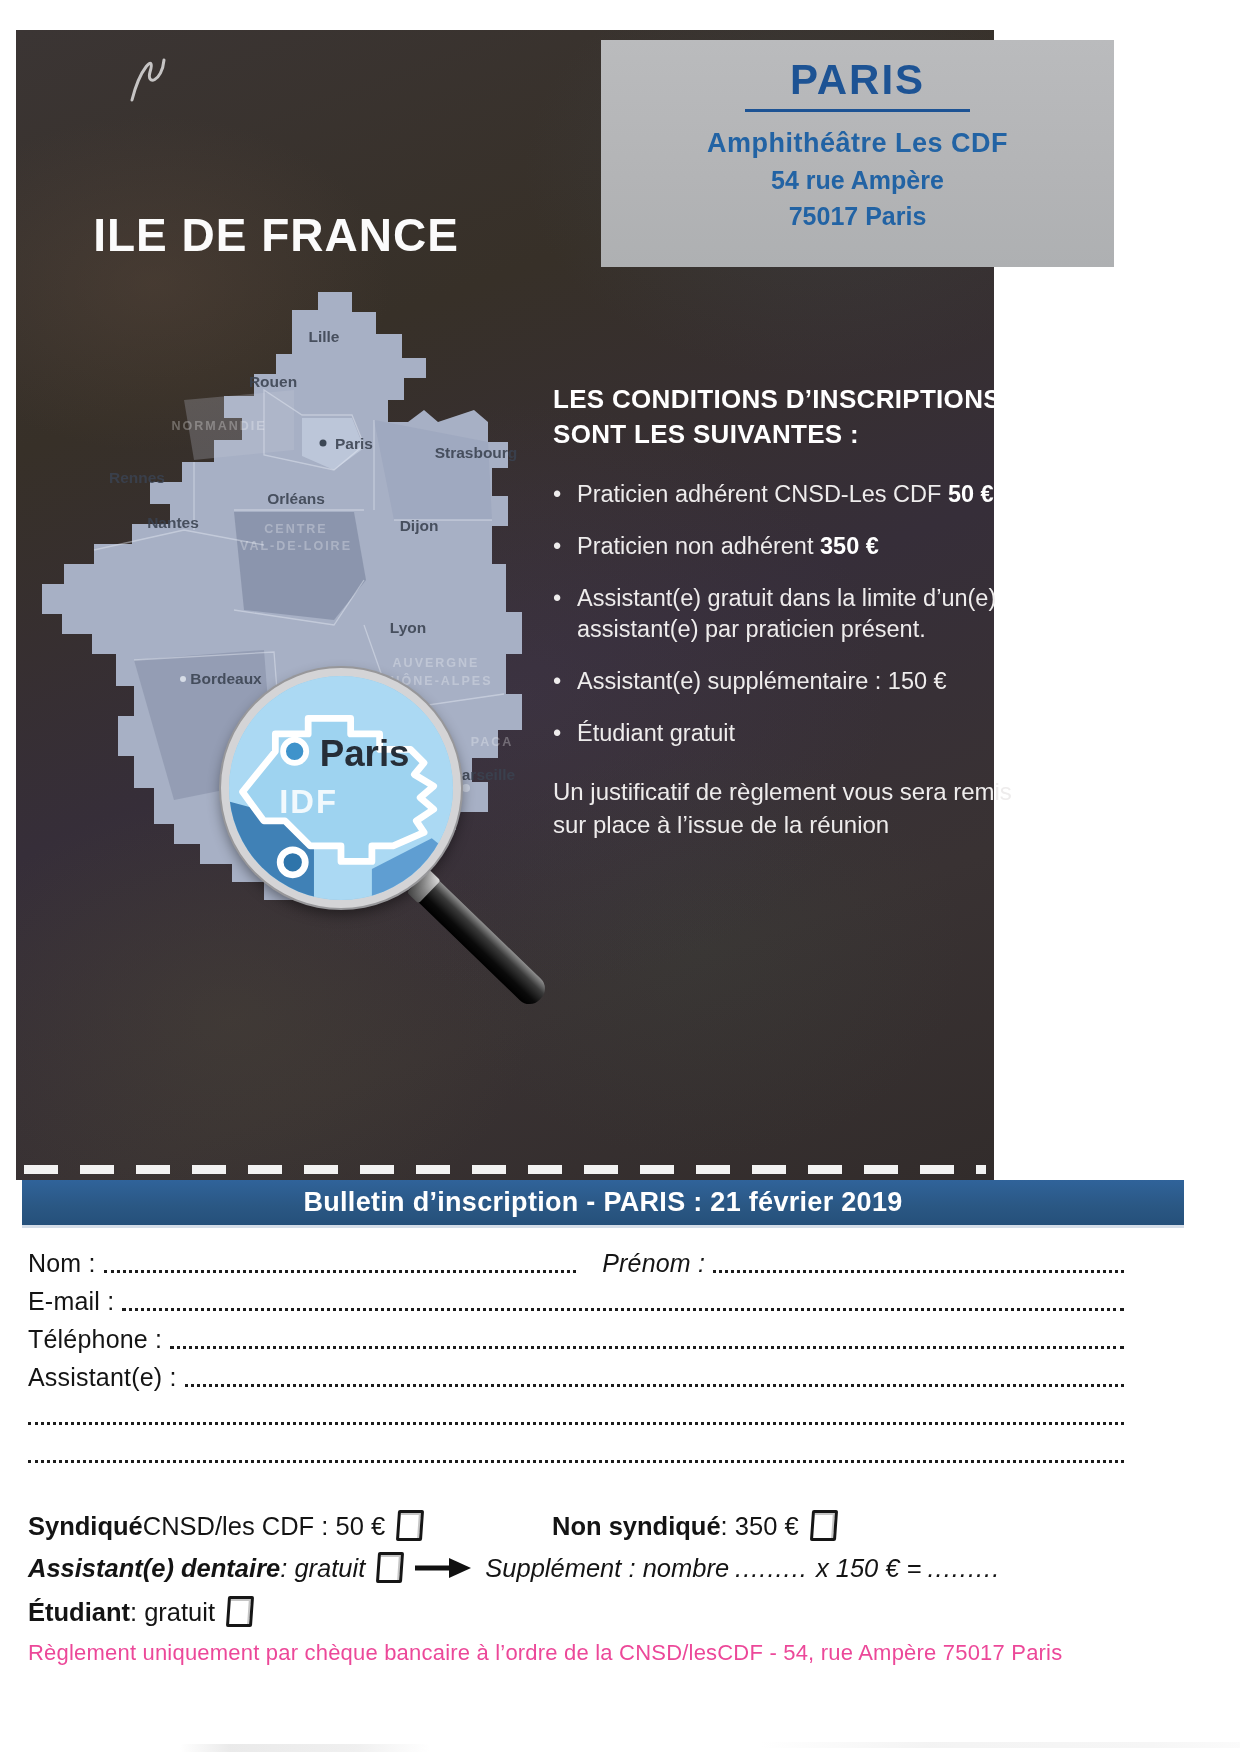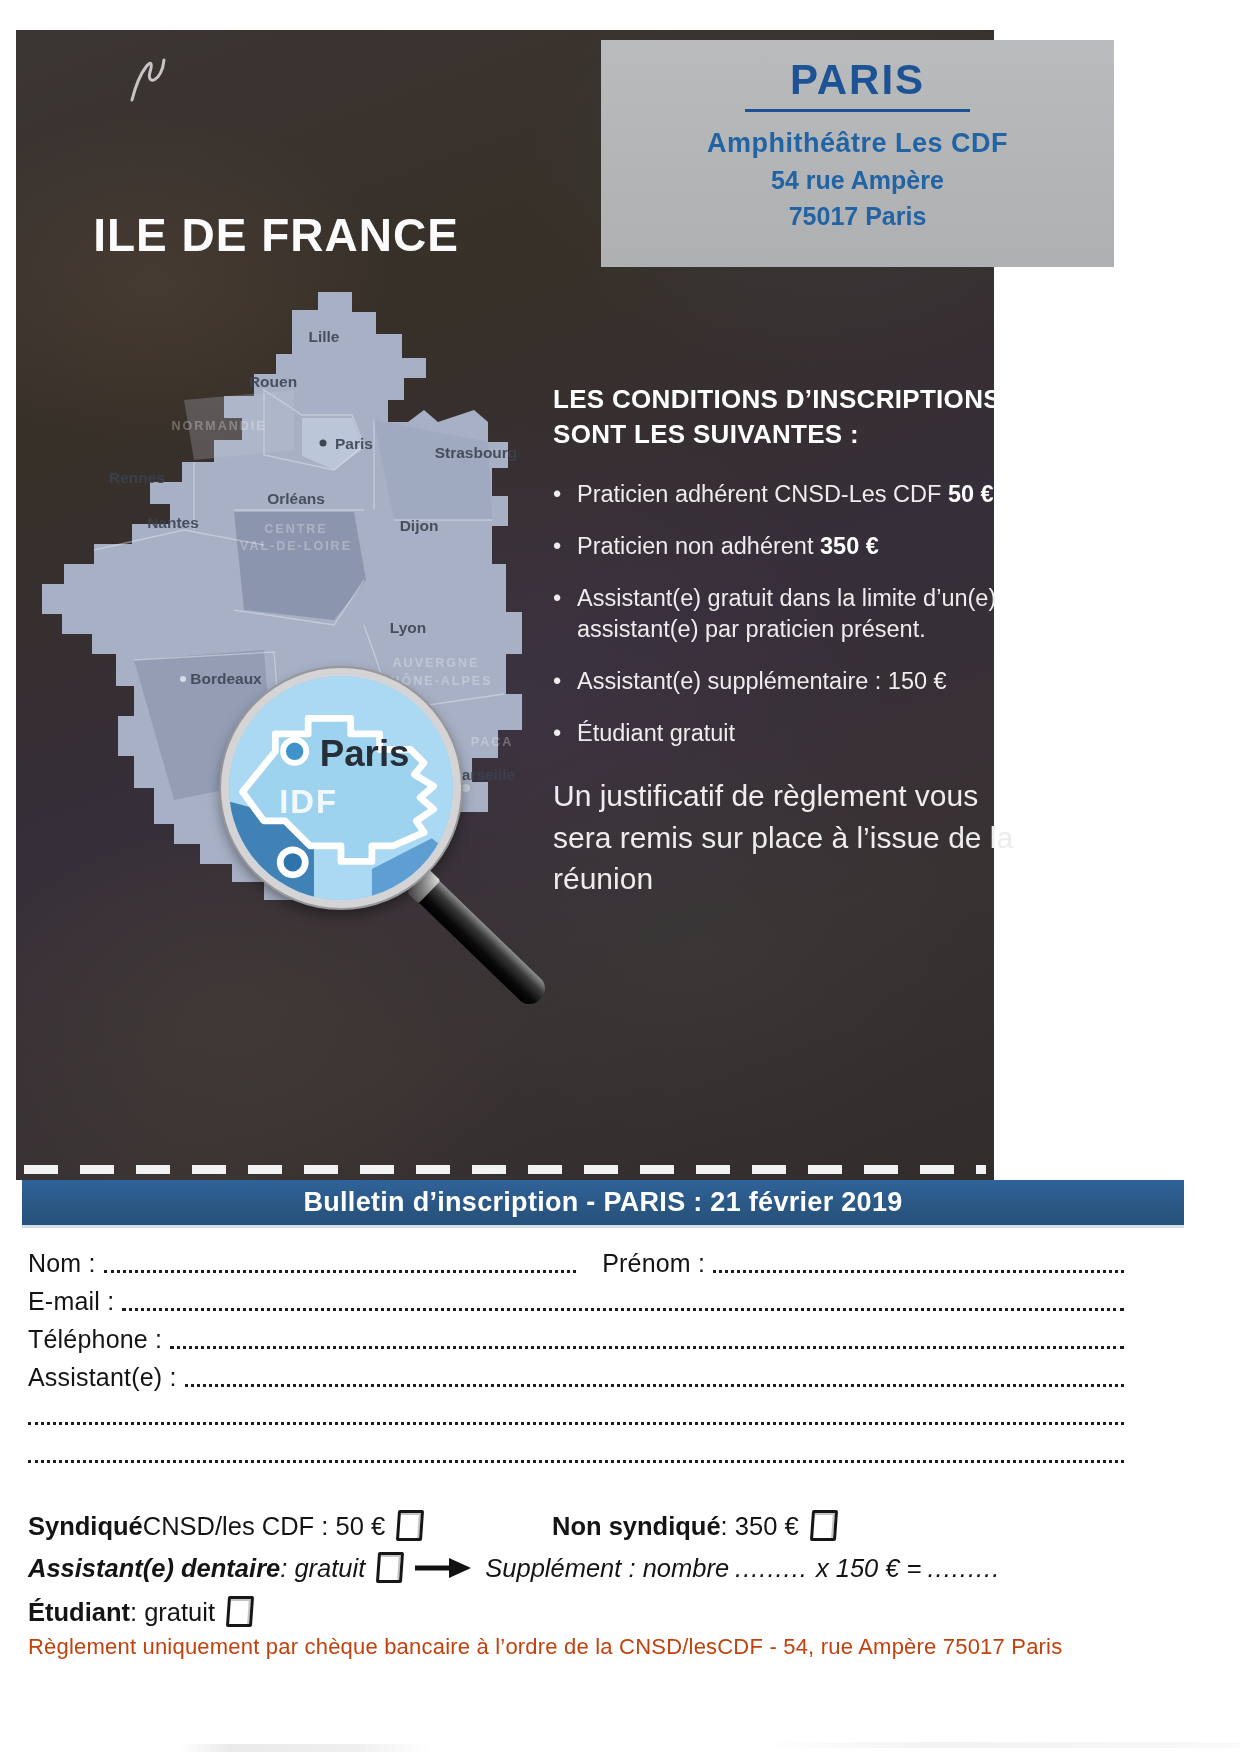--- a/index.html
+++ b/index.html
@@ -60,52 +60,52 @@
 
   
   .conditions{position:absolute;left:537px;top:352px;width:490px;}
   .cond-heading{font-size:26px;font-weight:bold;line-height:1.33;color:#ffffff;
      letter-spacing:.3px;margin:0 0 28px 0;}
   .cond-list{list-style:none;margin:0;padding:0;}
   .cond-list li{font-size:23.5px;line-height:1.32;color:#eeecec;margin-bottom:21px;
      padding-left:24px;text-indent:-24px;}
   .cond-list li .blt{display:inline-block;width:24px;text-indent:0;}
   .cond-list li b{color:#ffffff;}
-  .cond-note{font-size:30px;line-height:1.38;color:#eeecec;margin-top:26px;width:470px;}
+  .cond-note{font-size:24px;line-height:1.38;color:#eeecec;margin-top:26px;width:470px;}
 
   .cutline{position:absolute;left:8px;right:8px;top:1135px;height:9px;
      background:repeating-linear-gradient(90deg,#f2f2f2 0 34px,transparent 34px 56px);}
 
   
   .banner{position:absolute;left:22px;top:1180px;width:1162px;height:45px;
      background:linear-gradient(180deg,#30639a 0%,#2a5783 60%,#25507a 100%);
      box-shadow:0 3px 0 rgba(160,180,205,.45);
      display:flex;align-items:center;justify-content:center;}
   .banner span{color:#fff;font-size:27px;font-weight:bold;letter-spacing:.3px;}
 
   
   .form-area{position:absolute;left:28px;top:1240px;width:1096px;color:#141414;}
   .frow{display:flex;align-items:flex-end;height:38px;font-size:25px;}
   .flabel{white-space:nowrap;padding-right:8px;letter-spacing:.2px;}
-  .flabel2{margin-left:26px;}
+  .flabel2{margin-left:26px;font-style:italic;}
   .dots{border-bottom:3px dotted #1c1c1c;margin-bottom:5px;min-width:30px;}
   .d1{flex:1.15 1 0;} .d2{flex:1 1 0;} .dfull{flex:1 1 100%;}
 
   .opts{position:absolute;left:28px;top:1506px;width:1120px;color:#141414;}
   .orow{display:flex;align-items:center;font-size:25.5px;}
   .orow1{height:40px;} .orow2{height:44px;font-style:italic;} .orow3{height:44px;}
   .og{display:inline-flex;align-items:center;}
   .group1{width:524px;}
   .checkbox{display:inline-block;width:20px;height:25px;border:3px solid #161616;
      border-radius:2px;margin:0 8px 0 12px;transform:skewX(-4deg);position:relative;top:-1px;
      box-shadow:inset -2px 2px 0 rgba(22,22,22,.25);}
   .arrow-svg{margin:0 14px 0 4px;}
   .dtx{letter-spacing:1px;margin:0 6px;}
   .mult{margin-left:2px;}
-  .payment-note{font-size:22px;color:#c2410c;letter-spacing:.2px;}
+  .payment-note{margin-top:6px;font-size:22px;color:#ec4899;letter-spacing:.2px;}
 
   .bottom-smudge{position:absolute;left:180px;top:1744px;width:250px;height:8px;
      background:linear-gradient(90deg,transparent,#d9d9d9 20%,#e3e3e3 70%,transparent);
      border-radius:4px;opacity:.55;}
   .bottom-smudge2{position:absolute;left:760px;top:1742px;width:560px;height:6px;
      background:linear-gradient(90deg,transparent,#ececec 30%,#f0f0f0 70%,transparent);
      opacity:.6;}
 </style>
 </head>
 <body>

